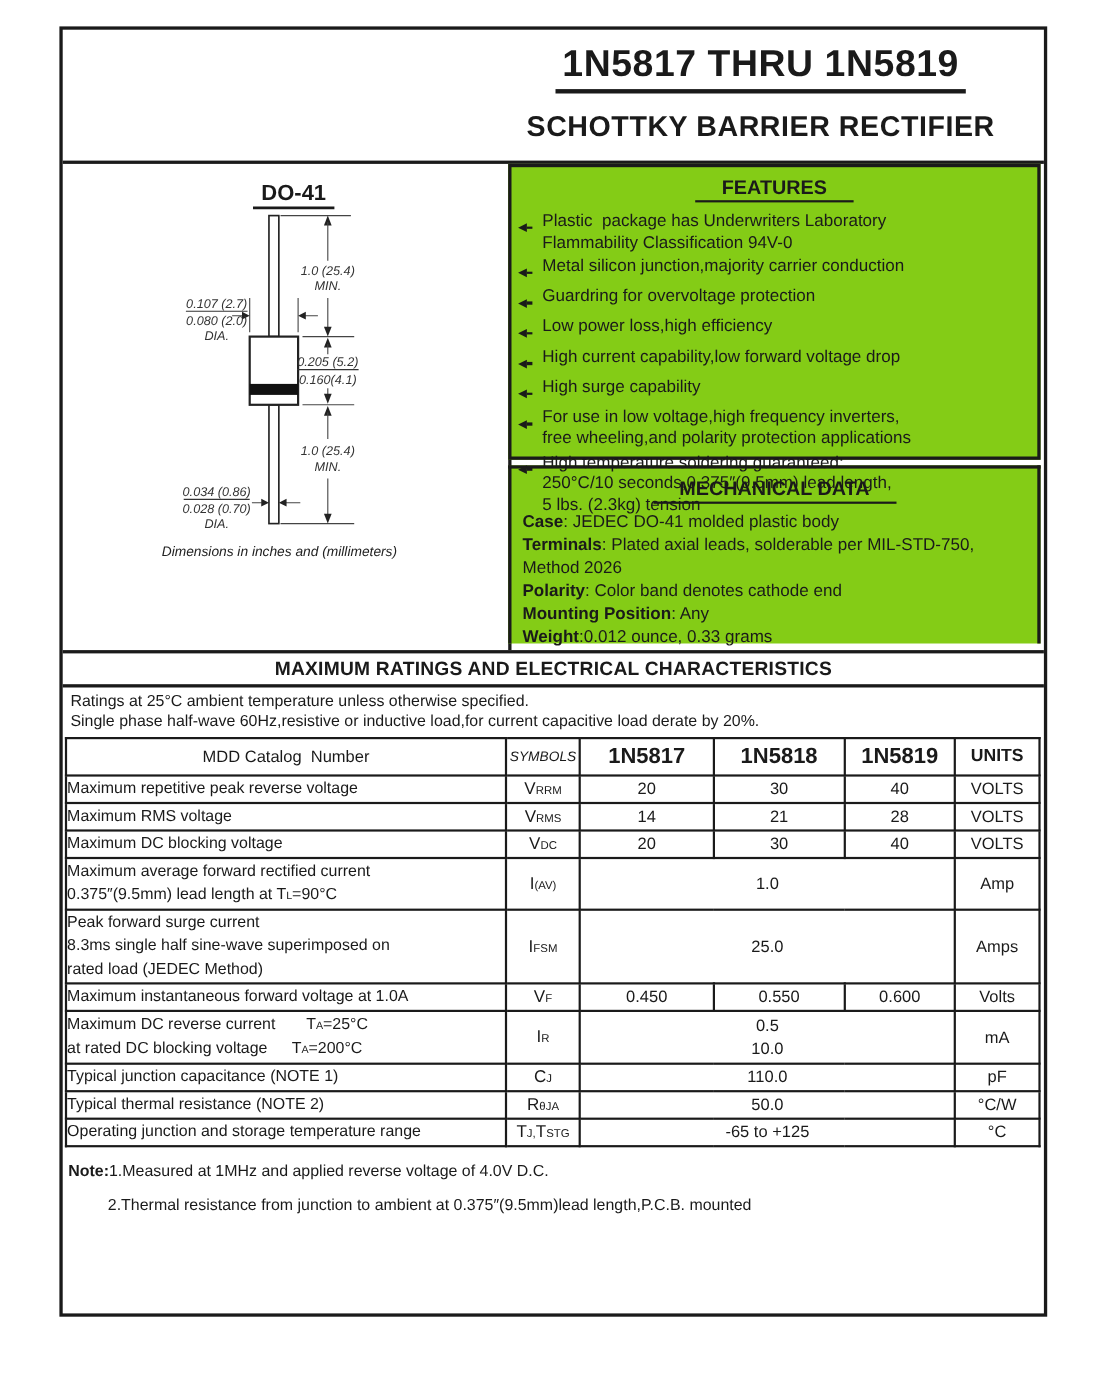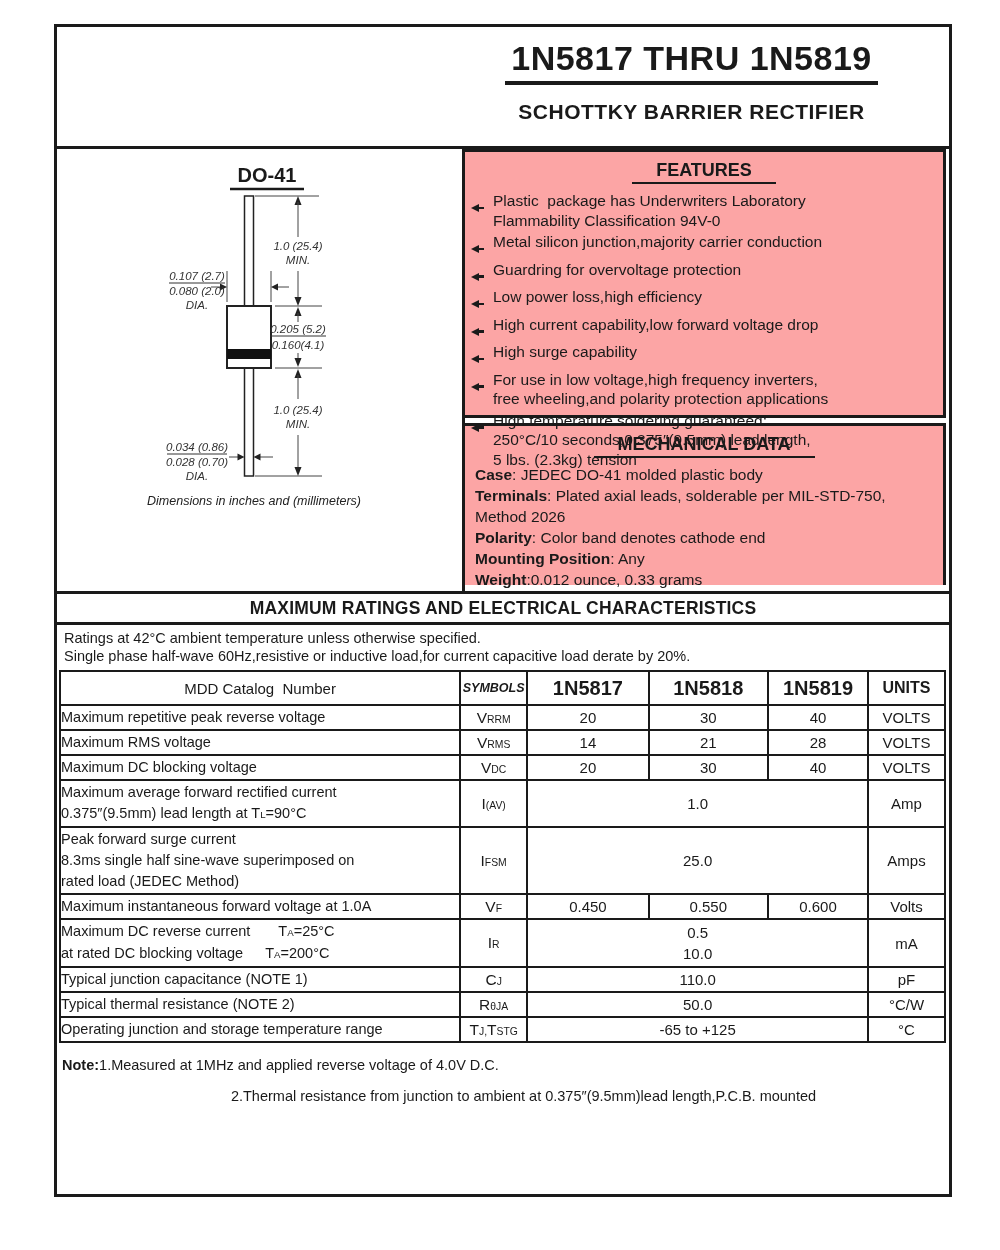--- a/index.html
+++ b/index.html
@@ -2,61 +2,61 @@
 <html><head>
 <meta charset="utf-8">
 <style>
   html,body{margin:0;padding:0;background:#fff;}
   body{width:1000px;height:1250px;position:relative;font-family:"Liberation Sans","DejaVu Sans",sans-serif;color:#1a1a1a;}
   .sheet{position:absolute;left:54px;top:24px;width:892px;height:1167px;border:3px solid #1a1a1a;background:#fff;}
   
   .hdr{position:relative;height:119px;}
   .hdr-main{position:absolute;left:385px;right:8px;top:12px;text-align:center;}
   .hdr-title{display:inline-block;font-size:34px;font-weight:bold;letter-spacing:.5px;border-bottom:4px solid #1a1a1a;padding:0 6px 3px;}
-  .hdr-sub{margin-top:15px;font-size:21px;font-weight:bold;letter-spacing:.5px;}
+  .hdr-sub{margin-top:15px;font-size:26px;font-weight:bold;letter-spacing:.5px;}
   .spec{position:absolute;right:16px;top:131px;font-style:italic;font-size:16px;white-space:nowrap;}
   .spec .gap{display:inline-block;width:30px;}
   
   .mid{position:relative;height:442px;border-top:3px solid #1a1a1a;}
   .col-left{position:absolute;left:0;top:0;width:405px;height:320px;}
   .col-right{position:absolute;left:405px;top:0;right:0;bottom:0;border-left:3px solid #1a1a1a;padding-right:3px;box-sizing:border-box;}
-  .rbox{border:3px solid #1a1a1a;margin-left:-3px;background:#fca5a5;}
+  .rbox{border:3px solid #1a1a1a;margin-left:-3px;background:#84cc16;}
   .features-box{height:269px;box-sizing:border-box;}
   .mech-box{margin-top:5px;border-bottom:none;height:162px;box-sizing:border-box;}
   .box-title{text-align:center;margin-top:8px;}
   .box-title span{display:inline-block;font-size:18px;font-weight:bold;border-bottom:2.5px solid #1a1a1a;padding:0 24px 1px;}
   .feat-list{list-style:none;margin:7px 4px 0 6px;padding:0;font-size:15.5px;line-height:19.5px;}
   .feat-list li{display:flex;margin:0 0 2px;}
   .fbul{flex:0 0 22px;padding-top:6px;}
   .abul{display:inline-flex;align-items:center;}
   .ah{width:0;height:0;border-top:4.5px solid transparent;border-bottom:4.5px solid transparent;border-right:8px solid #1a1a1a;}
   .at{width:5px;height:2.5px;background:#1a1a1a;}
   .ftext{white-space:pre-wrap;}
   .mech-lines{margin:6px 8px 0 10px;font-size:15.5px;line-height:21px;}
   .mech-lines b{font-weight:bold;}
   
   .ratings-bar{border-top:3px solid #1a1a1a;border-bottom:3px solid #1a1a1a;height:28px;line-height:28px;text-align:center;font-size:17.5px;font-weight:bold;letter-spacing:.2px;}
   .conds{padding:4px 0 5px 7px;font-size:14.5px;line-height:18px;}
   table.ratings{border-collapse:collapse;width:calc(100% - 5px);margin-left:2px;table-layout:fixed;}
   table.ratings td,table.ratings th{border:2px solid #1a1a1a;padding:1px 0;}
   table.ratings{border:2.5px solid #1a1a1a;}
   th.h-desc{text-align:center;font-weight:normal;font-size:15px;padding-left:7px;white-space:pre;height:30px;}
-  th.h-sym{font-style:italic;font-weight:bold;font-size:12.5px;text-align:center;}
+  th.h-sym{font-style:italic;font-weight:normal;font-size:12.5px;text-align:center;}
   th.h-part,th.h-units{font-weight:bold;font-size:20px;}
   th.h-units{font-size:16px;}
   td.desc{text-align:left;padding-left:7px;font-size:14.5px;}
   td.desc .dline{line-height:21px;}
   td.sym,td.val,td.unit{text-align:center;font-size:15px;vertical-align:middle;}
   td.sym{font-size:15.5px;}
   td.val div{line-height:21px;}
   .sub{font-size:67%;}
   tr.rshort td{height:20px;}
   
   .notes{margin:14px 0 0 5px;font-size:14.5px;}
-  .notes .n2{margin:15px 0 0 36px;text-align:center;}
+  .notes .n2{margin:15px 0 0 36px;}
   
   .dwg text{font-family:"Liberation Sans","DejaVu Sans",sans-serif;}
   .dimtxt{font-size:11.5px;font-style:italic;fill:#333;}
   .cap{font-size:12.5px;font-style:italic;fill:#222;}
   .pkg-title{font-size:20px;font-weight:bold;fill:#1a1a1a;}
 </style>
 </head>
 <body>
 
 <div class="sheet">
@@ -221,21 +221,21 @@
             <div><b>Polarity</b><span>: Color band denotes cathode end</span></div>
             <div><b>Mounting Position</b><span>: Any</span></div>
             <div><b>Weight</b><span>:0.012 ounce, 0.33 grams</span></div>
           </div>
       </div>
     </div>
   </div>
 
   <div class="ratings-bar">MAXIMUM RATINGS AND ELECTRICAL CHARACTERISTICS</div>
   <div class="conds">
-    <div>Ratings at 42°C ambient temperature unless otherwise specified.</div>
+    <div>Ratings at 25°C ambient temperature unless otherwise specified.</div>
     <div>Single phase half-wave 60Hz,resistive or inductive load,for current capacitive load derate by 20%.</div>
   </div>
 
   <table class="ratings">
     <colgroup>
       <col style="width:45.2%">
         <col style="width:7.6%">
         <col style="width:13.7%">
         <col style="width:13.5%">
         <col style="width:11.3%">

